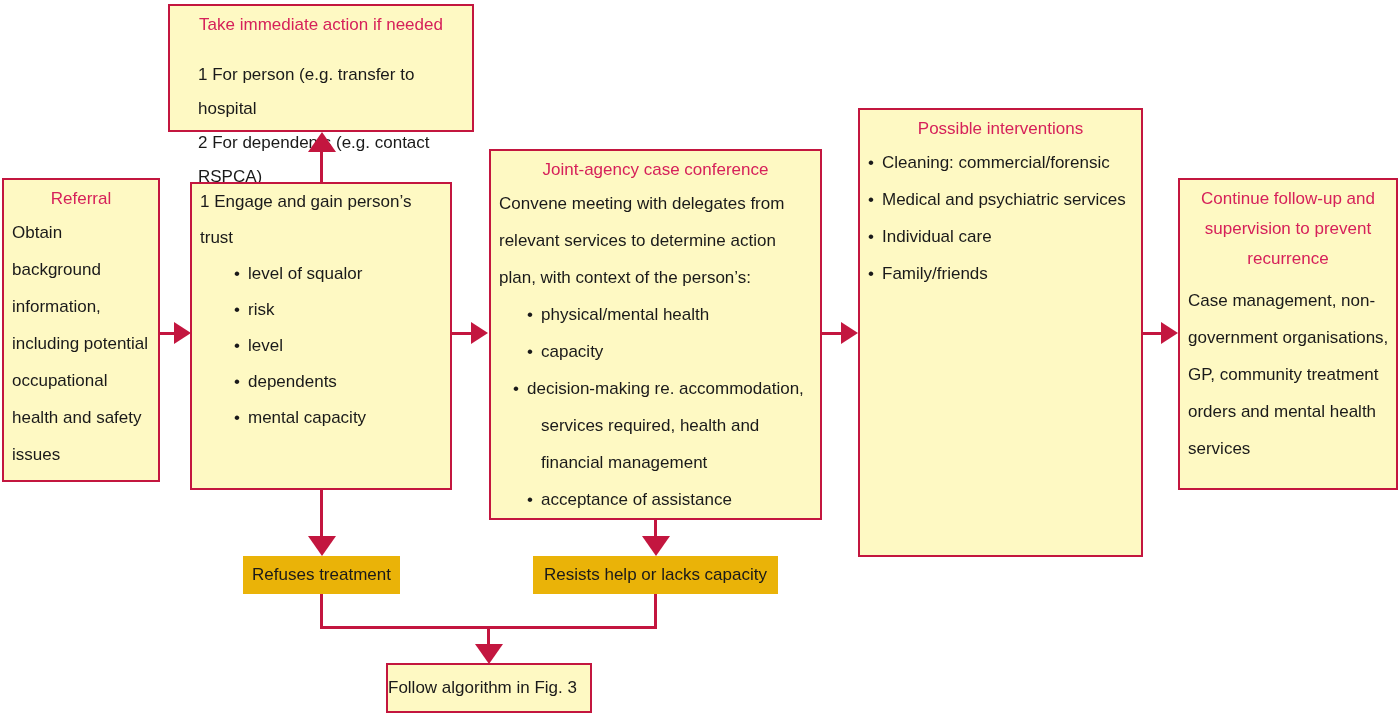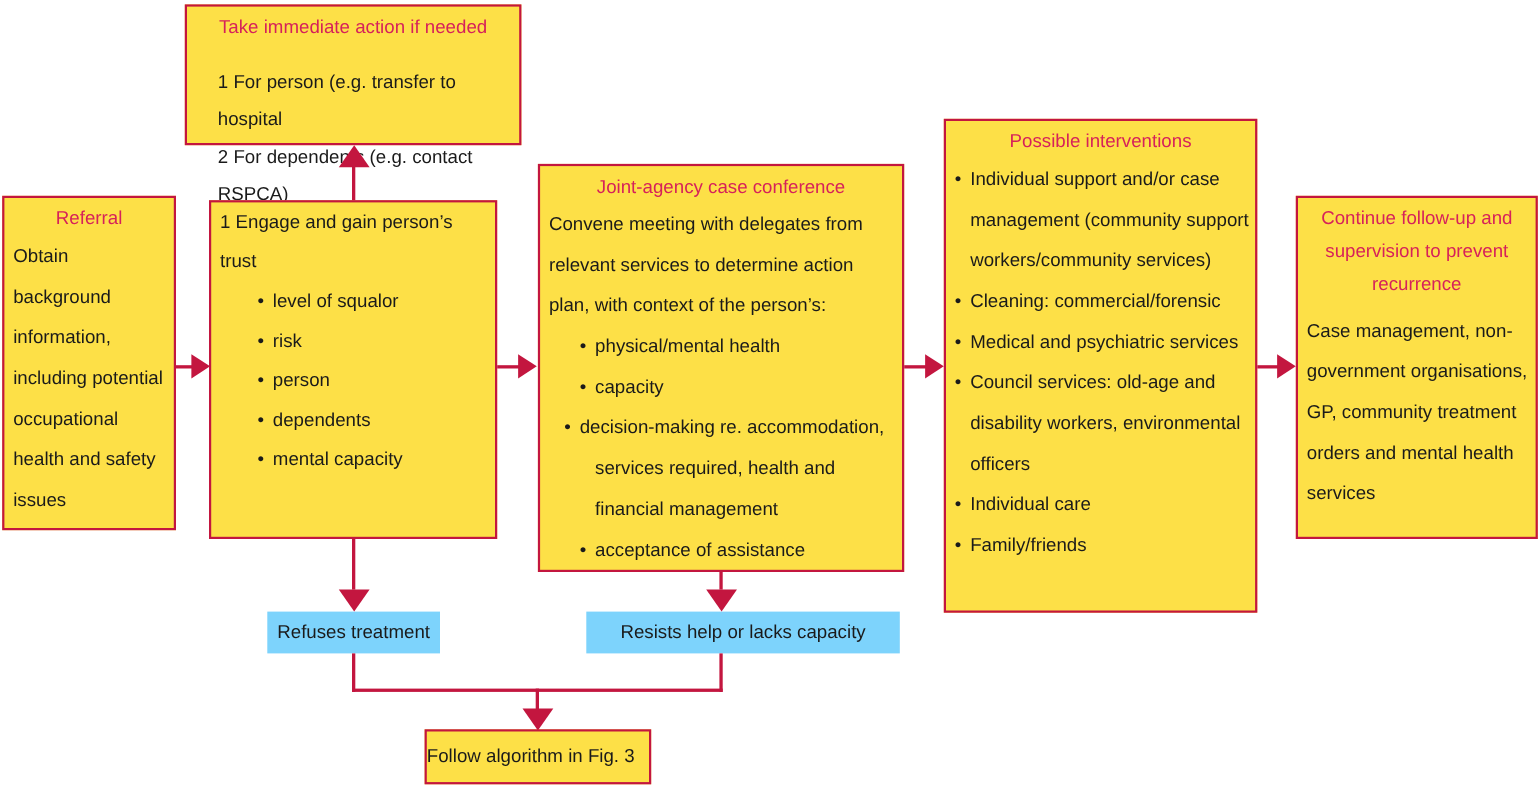--- a/index.html
+++ b/index.html
@@ -12,21 +12,21 @@
     width: 1400px;
     height: 720px;
     background: #ffffff;
     font-family: "Liberation Sans", sans-serif;
     overflow: hidden;
   }
   .box {
     position: absolute;
     box-sizing: border-box;
     border: 2px solid #c3163f;
-    background: #fde047;
+    background: #fef9c3;
     padding: 0;
   }
   .box-title {
     color: #d6215a;
     text-align: center;
     font-size: 17px;
     line-height: 26px;
     padding: 6px 6px 2px 6px;
   }
   .box-body {
@@ -54,21 +54,21 @@
     padding-left: 0;
   }
   .numlist {
     list-style: none;
     margin: 18px;
     padding: 0;
   }
   .pinkbox {
     position: absolute;
     box-sizing: border-box;
-    background: #7dd3fc;
+    background: #eab308;
     color: #1a1a1a;
     font-size: 17px;
     display: flex;
     align-items: center;
     justify-content: center;
   }
   
   .ln-h {
     position: absolute;
     height: 3px;
@@ -120,21 +120,21 @@
     <div class="box-title">Referral</div>
     <div class="box-body" style="line-height:37px; padding-left:8px; padding-right:4px;">Obtain background information, including potential occupational health and safety issues</div>
   </div>
 
   <div class="box" style="left:190px; top:182px; width:262px; height:308px;">
     <div class="box-body" style="line-height:36px; padding-left:8px;">
       <div>1 Engage and gain person’s trust</div>
       <ul class="bullets">
         <li>level of squalor</li>
         <li>risk</li>
-        <li>person</li>
+        <li>level</li>
         <li>dependents</li>
         <li>mental capacity</li>
       </ul>
     </div>
   </div>
 
   <div class="box" style="left:489px; top:149px; width:333px; height:371px;">
     <div class="box-title">Joint-agency case conference</div>
     <div class="box-body" style="line-height:37px; padding-left:8px; padding-right:6px;">
       <div>Convene meeting with delegates from relevant services to determine action plan, with context of the person’s:</div>
@@ -144,40 +144,38 @@
         <li style="padding-left:14px; text-indent:-14px;">decision-making re. accommodation, services required, health and financial management</li>
         <li>acceptance of assistance</li>
       </ul>
     </div>
   </div>
 
   <div class="box" style="left:858px; top:108px; width:285px; height:449px;">
     <div class="box-title">Possible interventions</div>
     <div class="box-body" style="line-height:37px; padding-left:8px; padding-right:4px;">
       <ul class="bullets flush">
-        <li>Individual support and/or case management (community support workers/community services)</li>
         <li>Cleaning: commercial/forensic</li>
         <li>Medical and psychiatric services</li>
-        <li>Council services: old-age and disability workers, environmental officers</li>
         <li>Individual care</li>
         <li>Family/friends</li>
       </ul>
     </div>
   </div>
 
   <div class="box" style="left:1178px; top:178px; width:220px; height:312px;">
     <div class="box-title" style="line-height:30px; padding-top:4px;">Continue follow-up and supervision to prevent recurrence</div>
     <div class="box-body" style="line-height:37px; padding-left:8px; padding-right:4px; padding-top:6px;">Case management, non-government organisations, GP, community treatment orders and mental health services</div>
   </div>
 
   <div class="pinkbox" style="left:243px; top:556px; width:157px; height:38px;">
     <span>Refuses treatment</span>
   </div>
 
-  <div class="pinkbox" style="left:533px; top:556px; width:285px; height:38px;">
+  <div class="pinkbox" style="left:533px; top:556px; width:245px; height:38px;">
     <span>Resists help or lacks capacity</span>
   </div>
 
   <div class="box" style="left:386px; top:663px; width:206px; height:50px; display:flex; align-items:center; justify-content:flex-start;">
     <span style="font-size:17px; color:#1a1a1a;">Follow algorithm in Fig. 3</span>
   </div>
 
   <div class="ln-h" style="left:160px; top:332px; width:16px;"></div>
   <div class="arrow-r" style="left:174px; top:322px;"></div>
 

